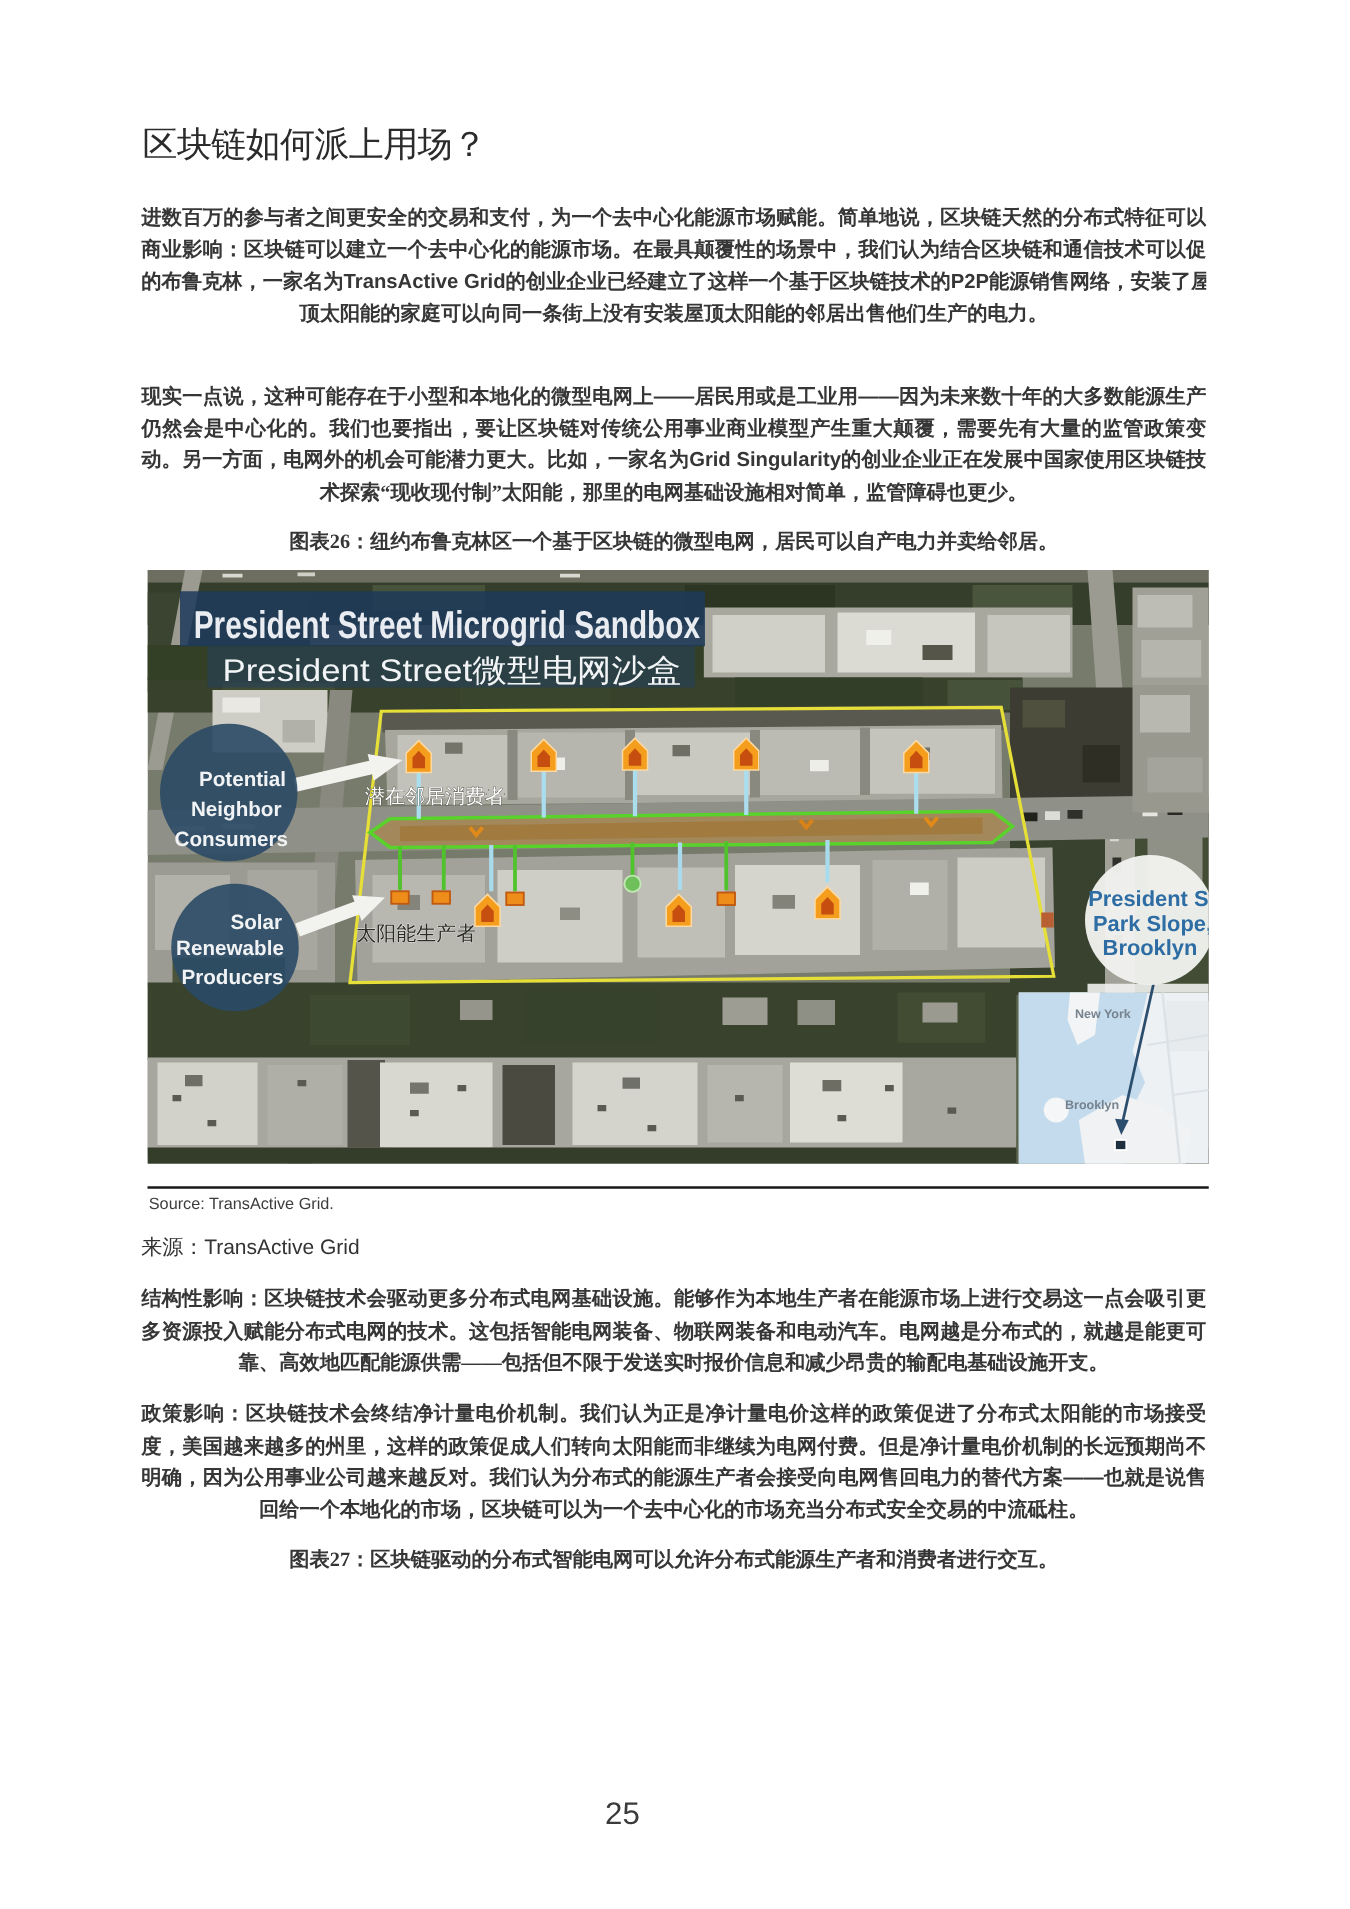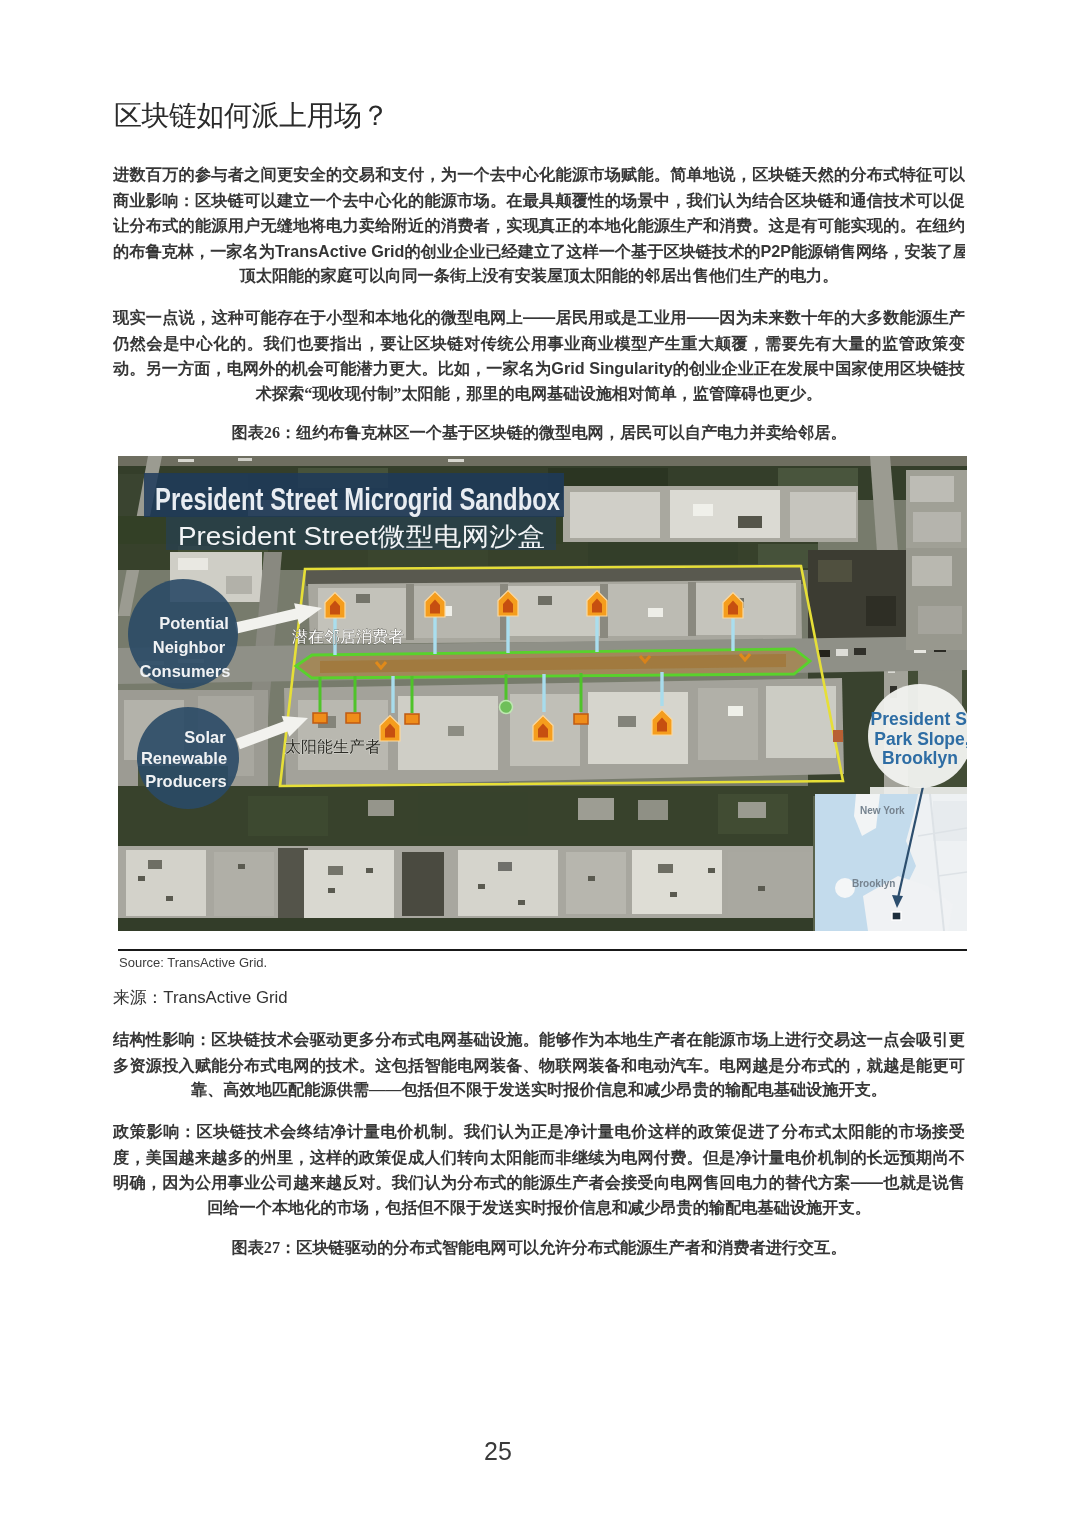--- a/index.html
+++ b/index.html
@@ -9,21 +9,20 @@
   .lline{text-align:center;height:25.6px;overflow:hidden;white-space:nowrap;font-family:Liberation Serif, serif;}
 </style>
 </head>
 <body>
 
 <div style="position:absolute;left:114px;top:97px;font-size:28px;color:#2b2b2b;font-family:'Liberation Serif',serif;letter-spacing:-0.5px;">区块链如何派上用场？</div>
 
 <div class="para" style="top:162px;">
 <div class="jline">进数百万的参与者之间更安全的交易和支付，为一个去中心化能源市场赋能。简单地说，区块链天然的分布式特征可以</div>
 <div class="jline">商业影响：区块链可以建立一个去中心化的能源市场。在最具颠覆性的场景中，我们认为结合区块链和通信技术可以促</div>
-<div class="jline">让分布式的能源用户无缝地将电力卖给附近的消费者，实现真正的本地化能源生产和消费。这是有可能实现的。在纽约</div>
 <div class="jline">的布鲁克林，一家名为TransActive Grid的创业企业已经建立了这样一个基于区块链技术的P2P能源销售网络，安装了屋</div>
 <div class="lline">顶太阳能的家庭可以向同一条街上没有安装屋顶太阳能的邻居出售他们生产的电力。</div>
 </div>
 
 <div class="para" style="top:305px;">
 <div class="jline">现实一点说，这种可能存在于小型和本地化的微型电网上——居民用或是工业用——因为未来数十年的大多数能源生产</div>
 <div class="jline">仍然会是中心化的。我们也要指出，要让区块链对传统公用事业商业模型产生重大颠覆，需要先有大量的监管政策变</div>
 <div class="jline">动。另一方面，电网外的机会可能潜力更大。比如，一家名为Grid Singularity的创业企业正在发展中国家使用区块链技</div>
 <div class="lline">术探索“现收现付制”太阳能，那里的电网基础设施相对简单，监管障碍也更少。</div>
 </div>
@@ -306,20 +305,20 @@
 <div class="para" style="top:1027px;">
 <div class="jline">结构性影响：区块链技术会驱动更多分布式电网基础设施。能够作为本地生产者在能源市场上进行交易这一点会吸引更</div>
 <div class="jline">多资源投入赋能分布式电网的技术。这包括智能电网装备、物联网装备和电动汽车。电网越是分布式的，就越是能更可</div>
 <div class="lline">靠、高效地匹配能源供需——包括但不限于发送实时报价信息和减少昂贵的输配电基础设施开支。</div>
 </div>
 
 <div class="para" style="top:1119px;">
 <div class="jline">政策影响：区块链技术会终结净计量电价机制。我们认为正是净计量电价这样的政策促进了分布式太阳能的市场接受</div>
 <div class="jline">度，美国越来越多的州里，这样的政策促成人们转向太阳能而非继续为电网付费。但是净计量电价机制的长远预期尚不</div>
 <div class="jline">明确，因为公用事业公司越来越反对。我们认为分布式的能源生产者会接受向电网售回电力的替代方案——也就是说售</div>
-<div class="lline">回给一个本地化的市场，包括但不限于发送实时报价信息和减少昂贵的输配电基础设施开支。</div>
+<div class="lline">回给一个本地化的市场，区块链可以为一个去中心化的市场充当分布式安全交易的中流砥柱。</div>
 </div>
 
 <div class="para" style="top:1236px;">
 <div class="lline">图表27：区块链驱动的分布式智能电网可以允许分布式能源生产者和消费者进行交互。</div>
 </div>
 
 <div style="position:absolute;left:0;top:1437px;width:996px;text-align:center;font-size:25px;color:#3a3a3a;">25</div>
 
 </body></html>

